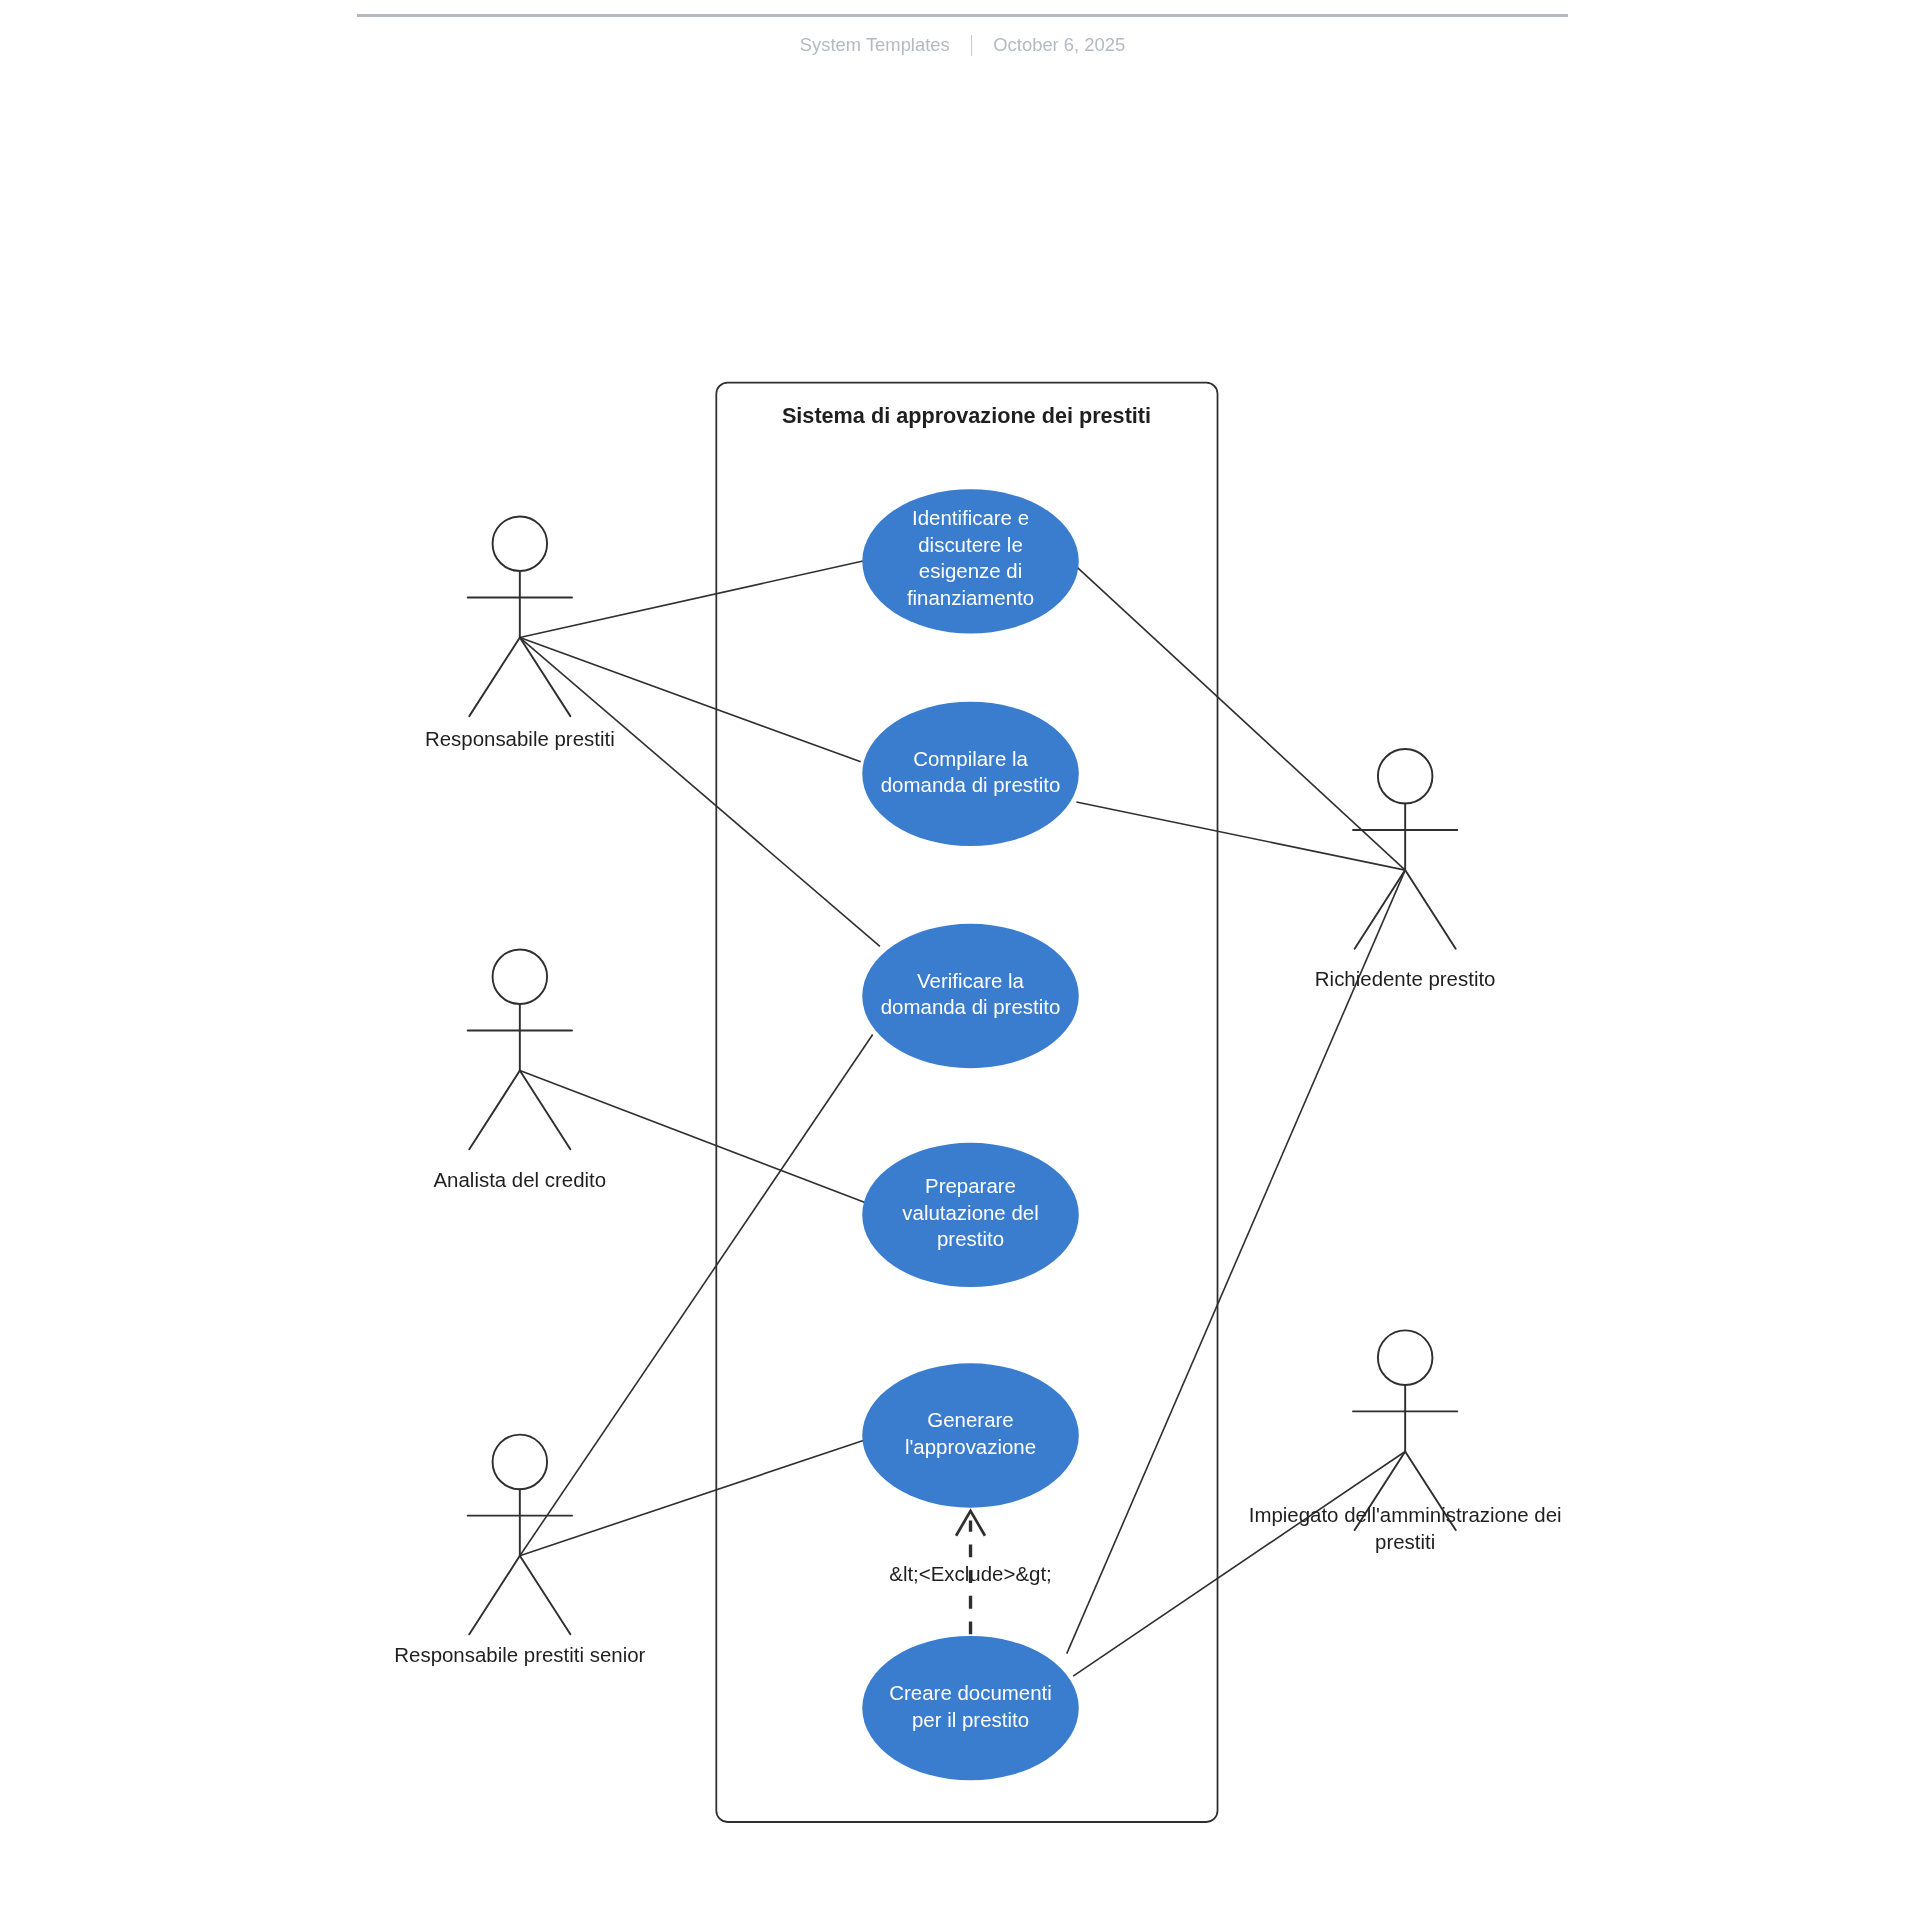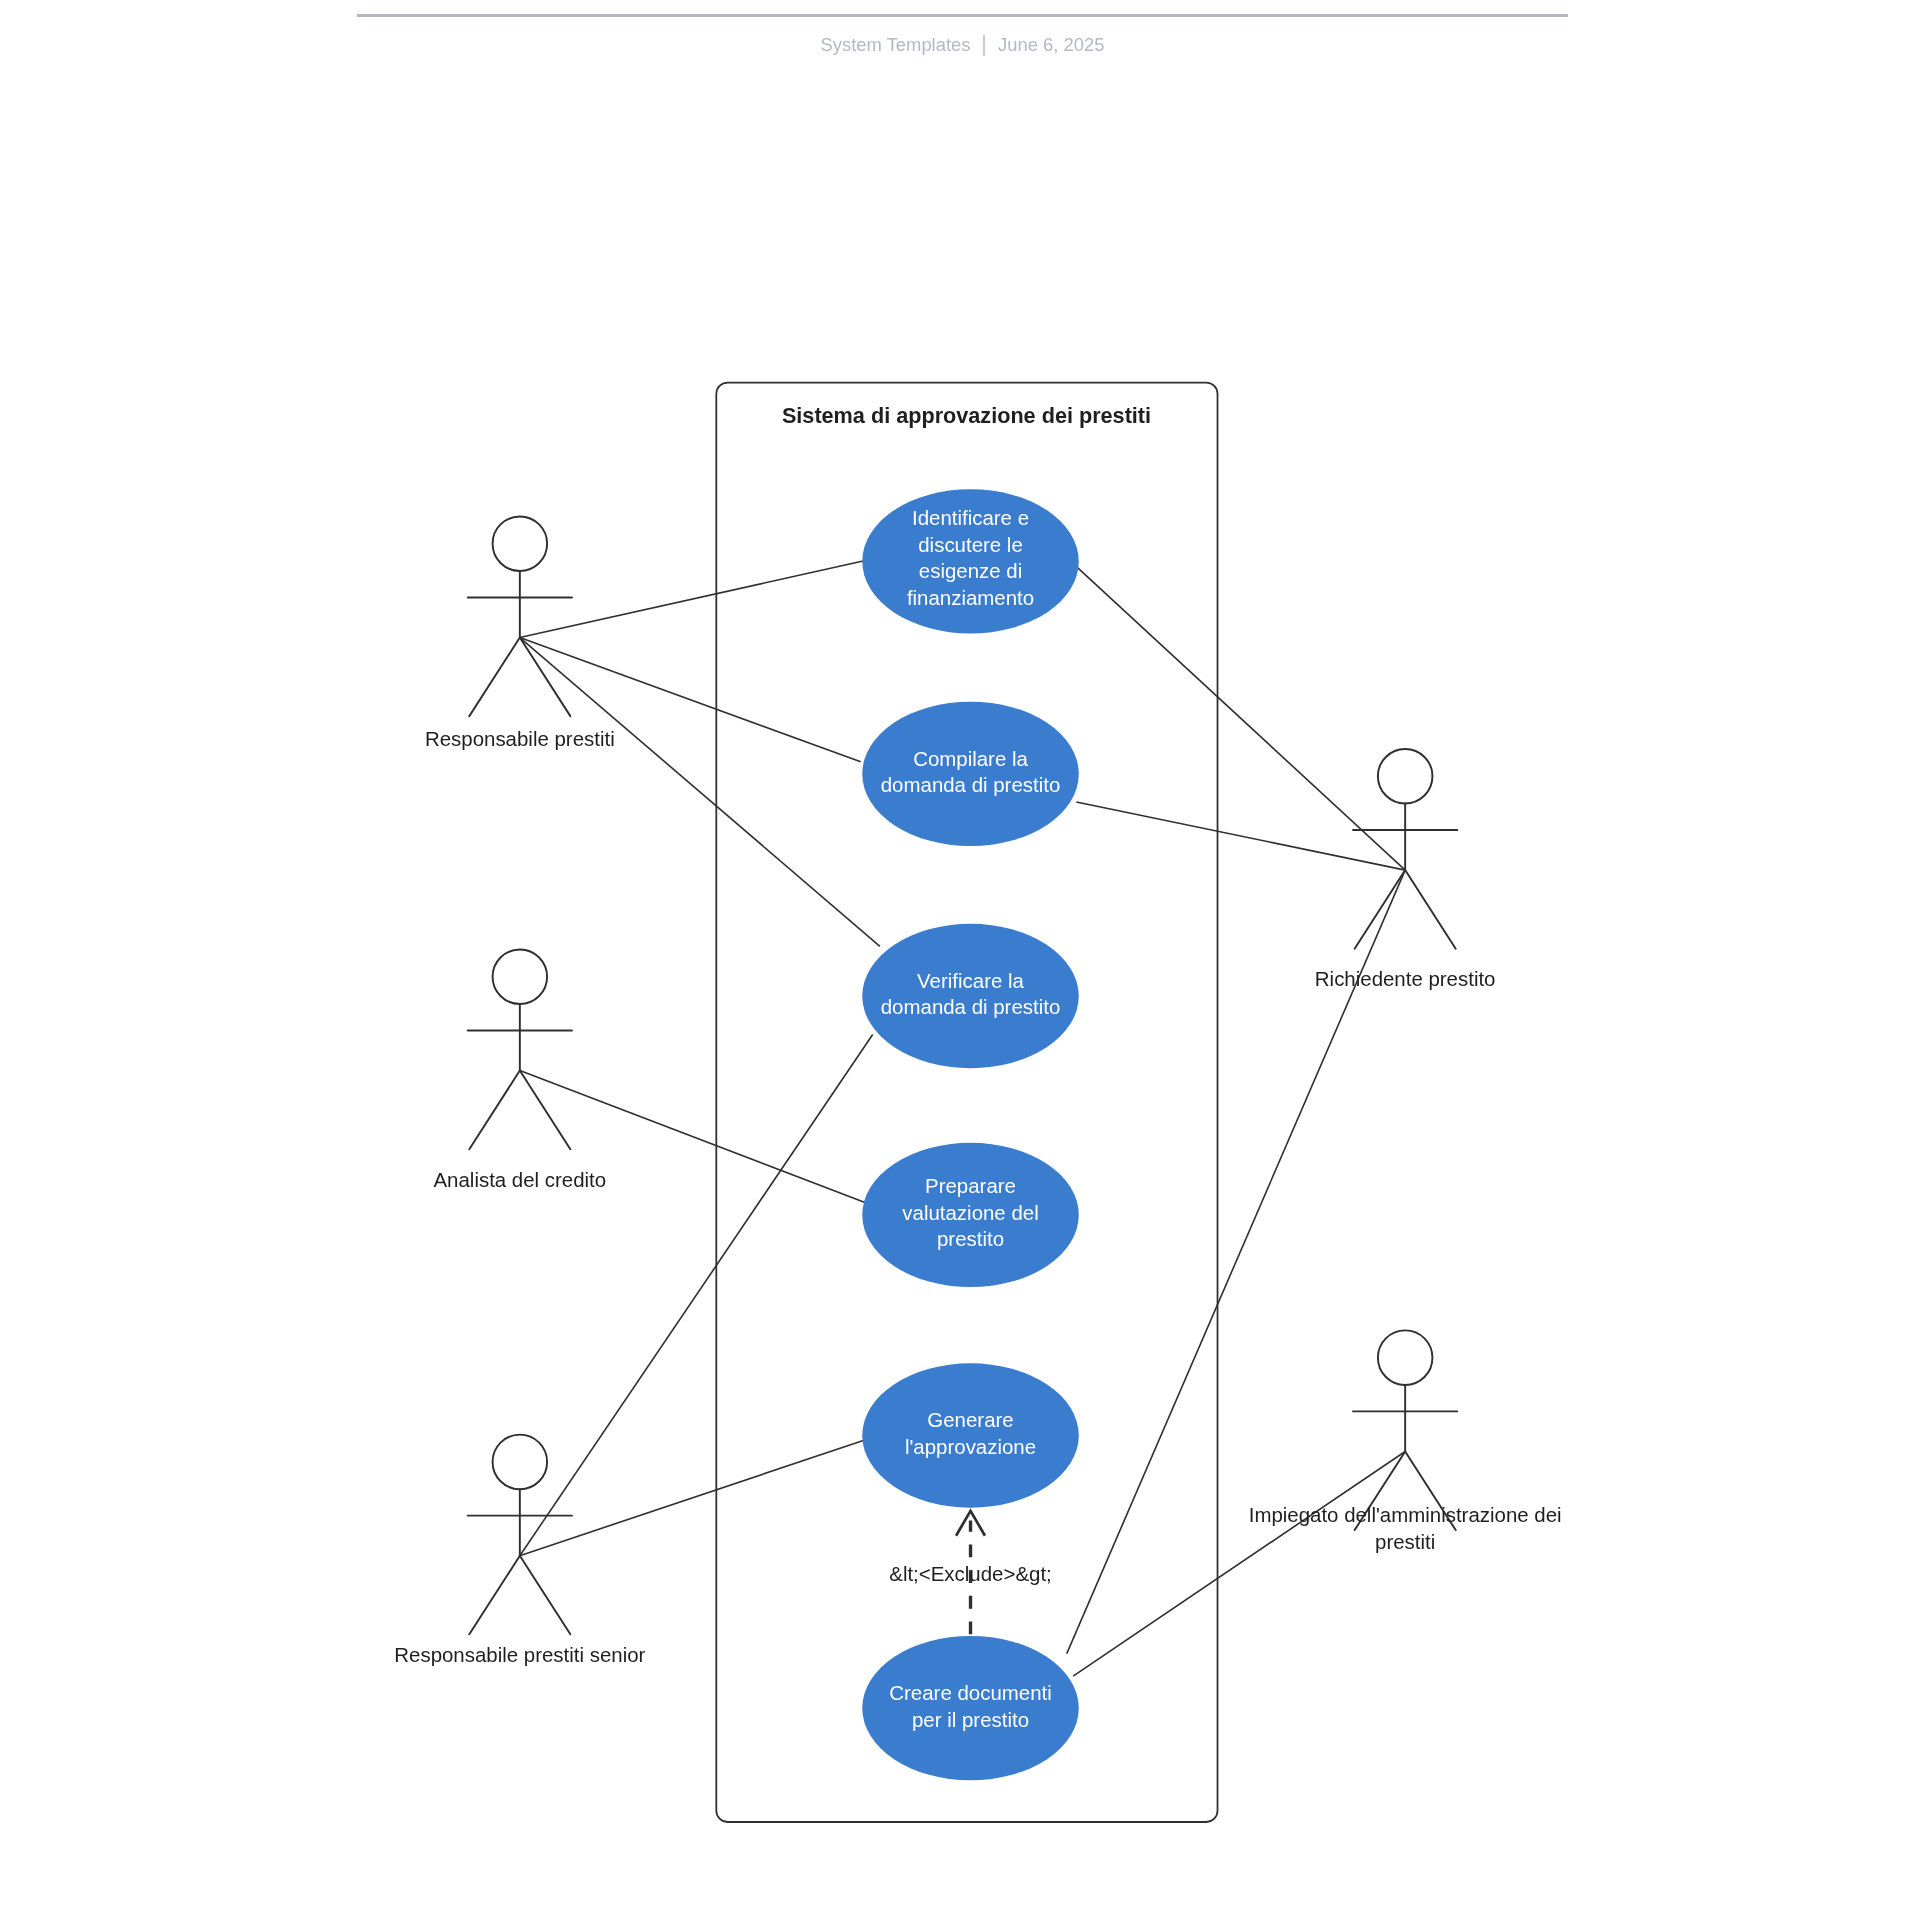--- a/index.html
+++ b/index.html
@@ -33,21 +33,21 @@
     margin:14.4px auto 0 auto;
   }
   .doc-sub{
     margin-top:17.6px;
     font-size:18.4px;
     color:#b4b9c2;
     font-weight:normal;
     display:flex;
     justify-content:center;
     align-items:center;
-    gap:0px;
+    gap:8px;
   }
   .doc-sub .sub-part{padding:0 13px;}
   .doc-sub .sub-div{
     display:inline-block;width:1.6px;height:21px;background:#c7ccd3;
     vertical-align:middle;
   }
 
   
   #diagram{position:absolute;left:0;top:0;width:1925px;height:1907px;}
 
@@ -79,21 +79,21 @@
 </head>
 <body>
 
 <div id="stage">
 
   <div class="doc-header">
     <div class="title-rule"></div>
     <div class="doc-sub">
       <span class="sub-part">System Templates</span>
       <span class="sub-div"></span>
-      <span class="sub-part">June 6, 2025</span>
+      <span class="sub-part">October 6, 2025</span>
     </div>
   </div>
 
   <svg id="diagram" viewBox="0 0 2400 2378" xmlns="http://www.w3.org/2000/svg">
 
     <rect class="sysbox" x="893" y="477" width="625" height="1795" rx="14" ry="14"></rect>
     <text class="sysbox-title" x="1205" y="528">Sistema di approvazione dei prestiti</text>
 
     <g>
 

